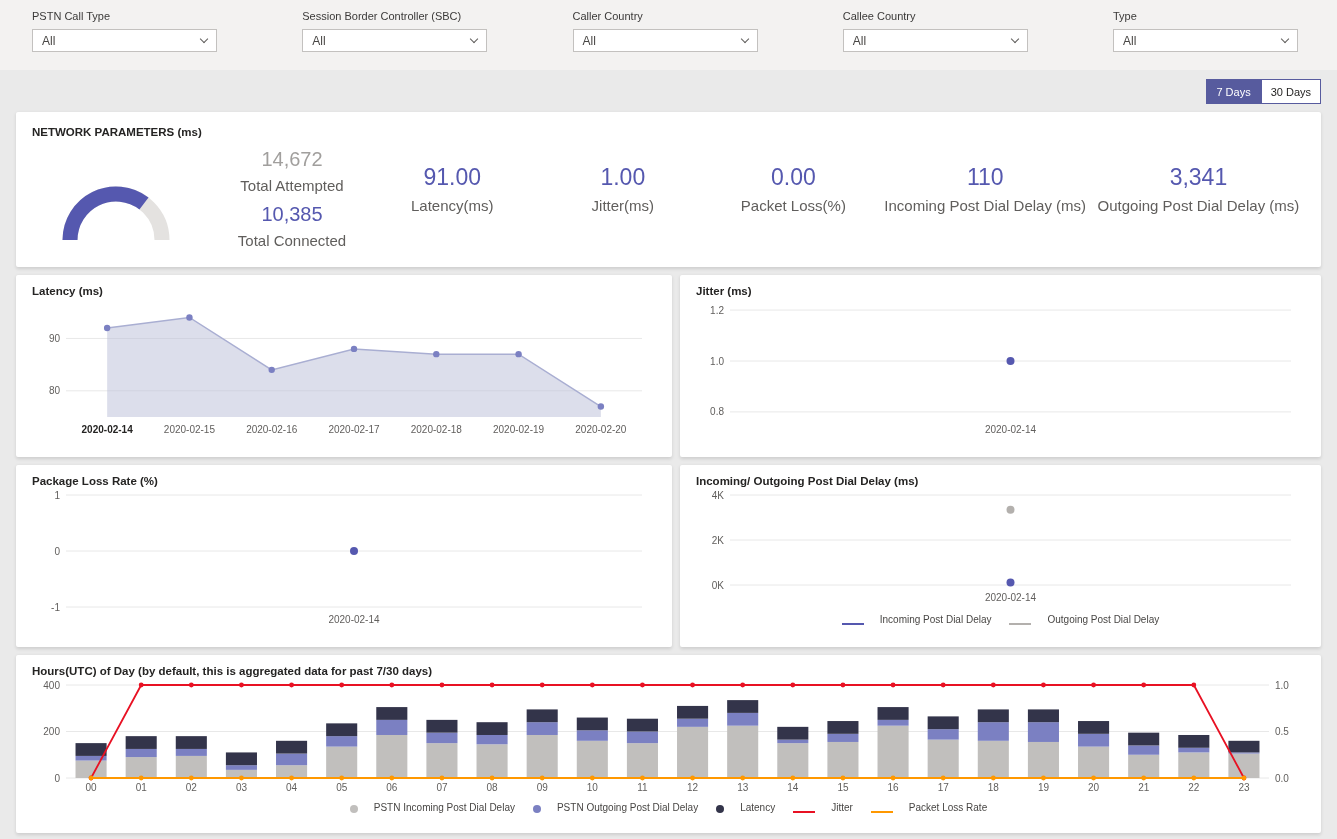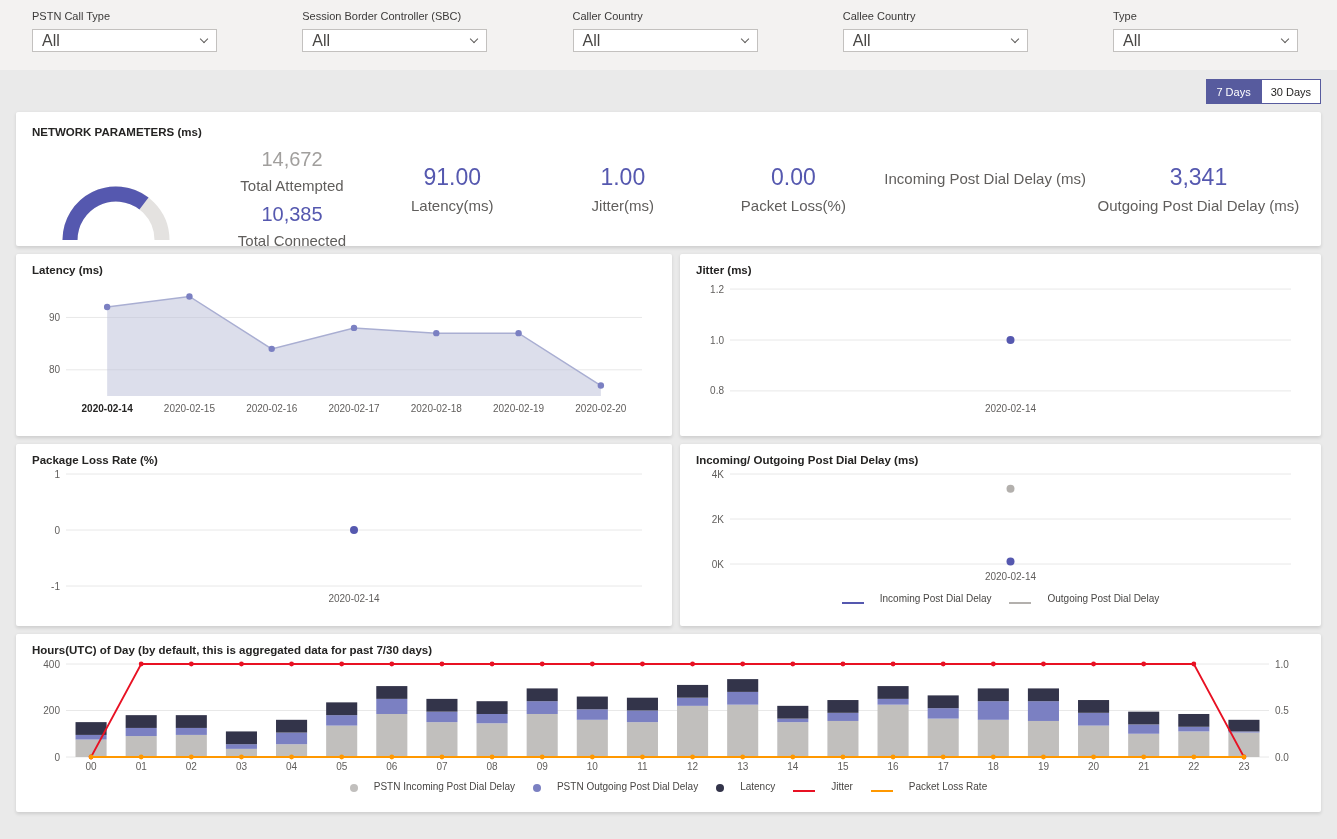--- a/index.html
+++ b/index.html
@@ -4,35 +4,35 @@
 <style>
   *{box-sizing:border-box;margin:0;padding:0;}
   html,body{width:1337px;height:839px;}
   body{background:#eaeaea;font-family:"Liberation Sans",sans-serif;overflow:hidden;}
 
   
   .filter-bar{display:flex;justify-content:space-between;height:70px;background:#f3f2f1;padding:10px 39px 0 32px;}
   .filter{width:185px;}
   .filter-label{font-size:11px;color:#3b3a39;margin-bottom:7px;}
   .dropdown{height:23px;background:#fff;border:1px solid #c3c1bf;display:flex;align-items:center;justify-content:space-between;padding:0 9px;cursor:pointer;}
-  .dropdown-value{font-size:16px;color:#484644;}
+  .dropdown-value{font-size:12px;color:#484644;}
   .chevron{width:6px;height:6px;border-right:1.3px solid #605e5c;border-bottom:1.3px solid #605e5c;transform:rotate(45deg);margin-top:-3px;}
 
   
   .toggle-row{display:flex;justify-content:flex-end;padding:9px 16px 0;}
   .toggle{height:25px;padding:0 9px;font-size:11px;font-family:Liberation Sans, sans-serif;background:#fff;color:#252423;border:1px solid #575b9e;cursor:pointer;}
   .toggle.active{background:#575b9e;color:#fff;}
 
   
   .main{padding:8px 16px 0;}
   .card{background:#fff;border-radius:2px;box-shadow:0 1.2px 3.6px rgba(0,0,0,.12);}
   .card-title{font-size:11.5px;font-weight:700;color:#252423;}
 
   
-  .kpi-card{height:134px;padding:14px 16px 0;}
+  .kpi-card{height:155px;padding:14px 16px 0;}
   .kpi-body{display:flex;align-items:flex-start;}
   .gauge-wrap{width:185px;padding:14px 0 0 22px;}
   .attempted{width:150px;text-align:center;padding-top:10px;}
   .kpi{flex:1;text-align:center;padding-top:26px;}
   .kpi.wide{flex:1.25;}
   .kpi-value{font-size:23px;color:#5558af;}
   .attempted .kpi-value{font-size:20px;}
   .kpi-value.muted{color:#a19f9d;}
   .kpi-label{font-size:15px;color:#605e5c;margin-top:6px;}
   .attempted .kpi-label{margin-bottom:9px;}
@@ -126,20 +126,21 @@
         </div>
         <div class="kpi">
           <div class="kpi-value">1.00</div>
           <div class="kpi-label">Jitter(ms)</div>
         </div>
         <div class="kpi">
           <div class="kpi-value">0.00</div>
           <div class="kpi-label">Packet Loss(%)</div>
         </div>
         <div class="kpi wide">
+          <div class="kpi-value">110</div>
           <div class="kpi-label">Incoming Post Dial Delay (ms)</div>
         </div>
         <div class="kpi wide">
           <div class="kpi-value">3,341</div>
           <div class="kpi-label">Outgoing Post Dial Delay (ms)</div>
         </div>
       </div>
     </section>
 
     <div class="row">

